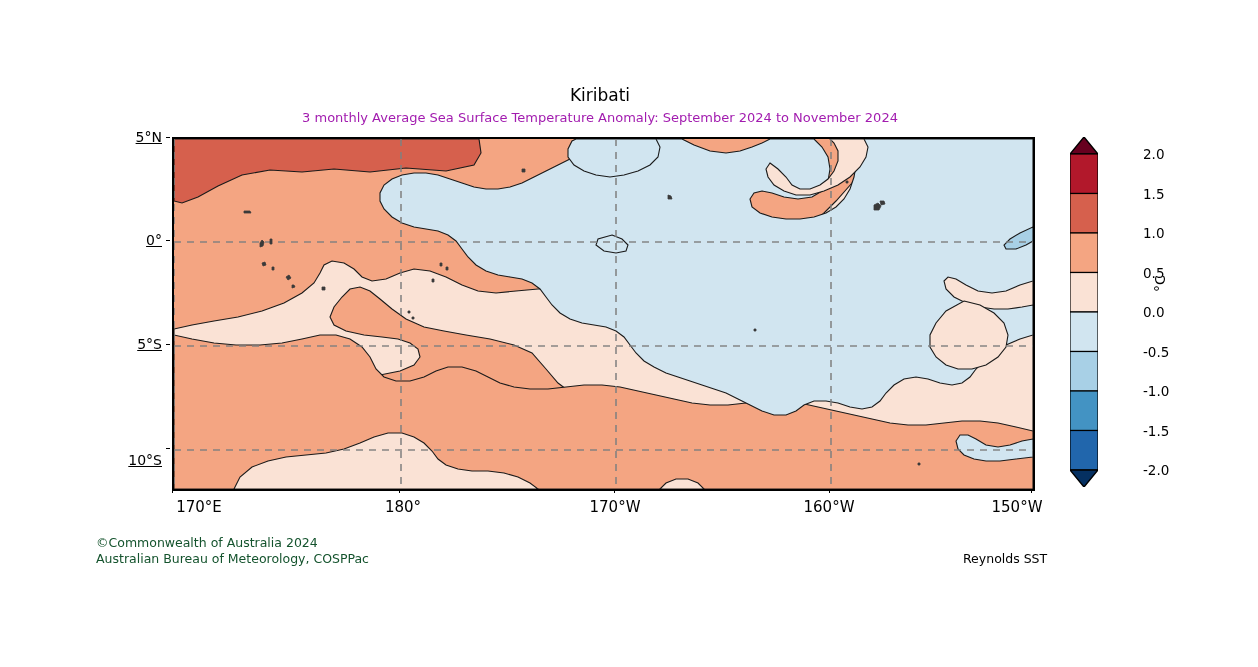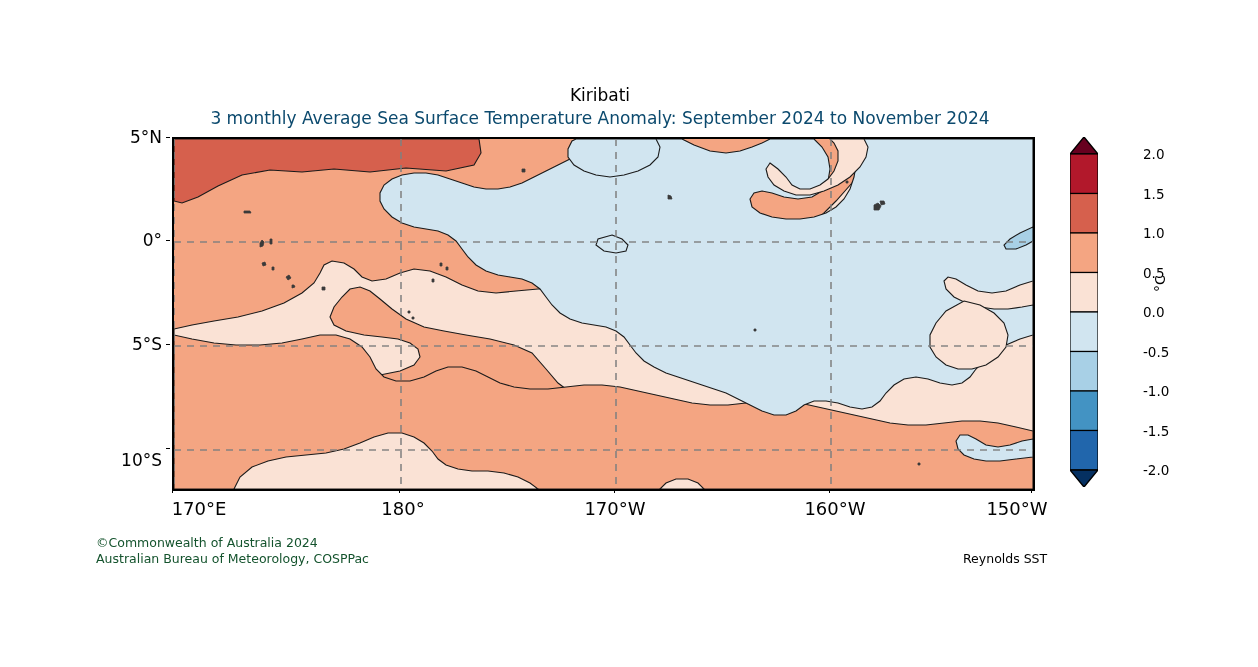--- a/index.html
+++ b/index.html
@@ -31,60 +31,61 @@
     text-align: center;
     pointer-events: none;
   }
   .title-line1 {
     font-size: 17px;
     line-height: 22px;
     color: #000;
     white-space: nowrap;
   }
   .title-line2 {
-    font-size: 17px;
+    font-size: 13px;
     line-height: 24px;
-    color: #0c4a6e;
+    color: #a21caf;
     white-space: nowrap;
   }
   
   .axes {
     position: absolute;
     left: 172px;
     top: 137px;
     width: 859px;
     height: 350px;
     border: 2px solid #000;
     box-sizing: content-box;
     background: #fdeee6;
     overflow: hidden;
   }
   .axes svg { display: block; }
 
   
   .ytick {
     position: absolute;
     right: 0;
-    font-size: 17px;
+    font-size: 14px;
     color: #000;
     text-align: left;
     white-space: nowrap;
     transform: translateY(-50%);
+    text-decoration: underline;
   }
   .ytick-col {
     position: absolute;
     left: 96px;
     top: 137px;
     width: 66px;
     height: 350px;
   }
   .xtick {
     position: absolute;
     top: 0;
-    font-size: 18px;
+    font-size: 15px;
     color: #000;
     white-space: nowrap;
     transform: translateX(-50%);
   }
   .xtick-row {
     position: absolute;
     left: 172px;
     top: 498px;
     width: 859px;
     height: 20px;
@@ -303,21 +304,21 @@
   <div class="tickmark-v" style="left:172px;"></div>
   <div class="tickmark-v" style="left:399px;"></div>
   <div class="tickmark-v" style="left:614px;"></div>
   <div class="tickmark-v" style="left:829px;"></div>
   <div class="tickmark-v" style="left:1031px;"></div>
 
   <div class="xtick-row">
     <div class="xtick" style="left:27px;">170°E</div>
     <div class="xtick" style="left:231px;">180°</div>
     <div class="xtick" style="left:443px;">170°W</div>
-    <div class="xtick" style="left:657px;margin-left:6px;">160°W</div>
+    <div class="xtick" style="left:657px;">160°W</div>
     <div class="xtick" style="left:845px;">150°W</div>
   </div>
 
   <div class="cbar-wrap">
     <svg width="28" height="350" viewBox="0 0 28 350">
 
       <polygon points="14,0 28,17 0,17" fill="#67001f" stroke="#000" stroke-width="1.4"></polygon>
 
       <rect x="0" y="17" width="28" height="39.5" fill="#b2182b" stroke="#000" stroke-width="1.2"></rect>
       <rect x="0" y="56.5" width="28" height="39.5" fill="#d6604d" stroke="#000" stroke-width="1.2"></rect>

